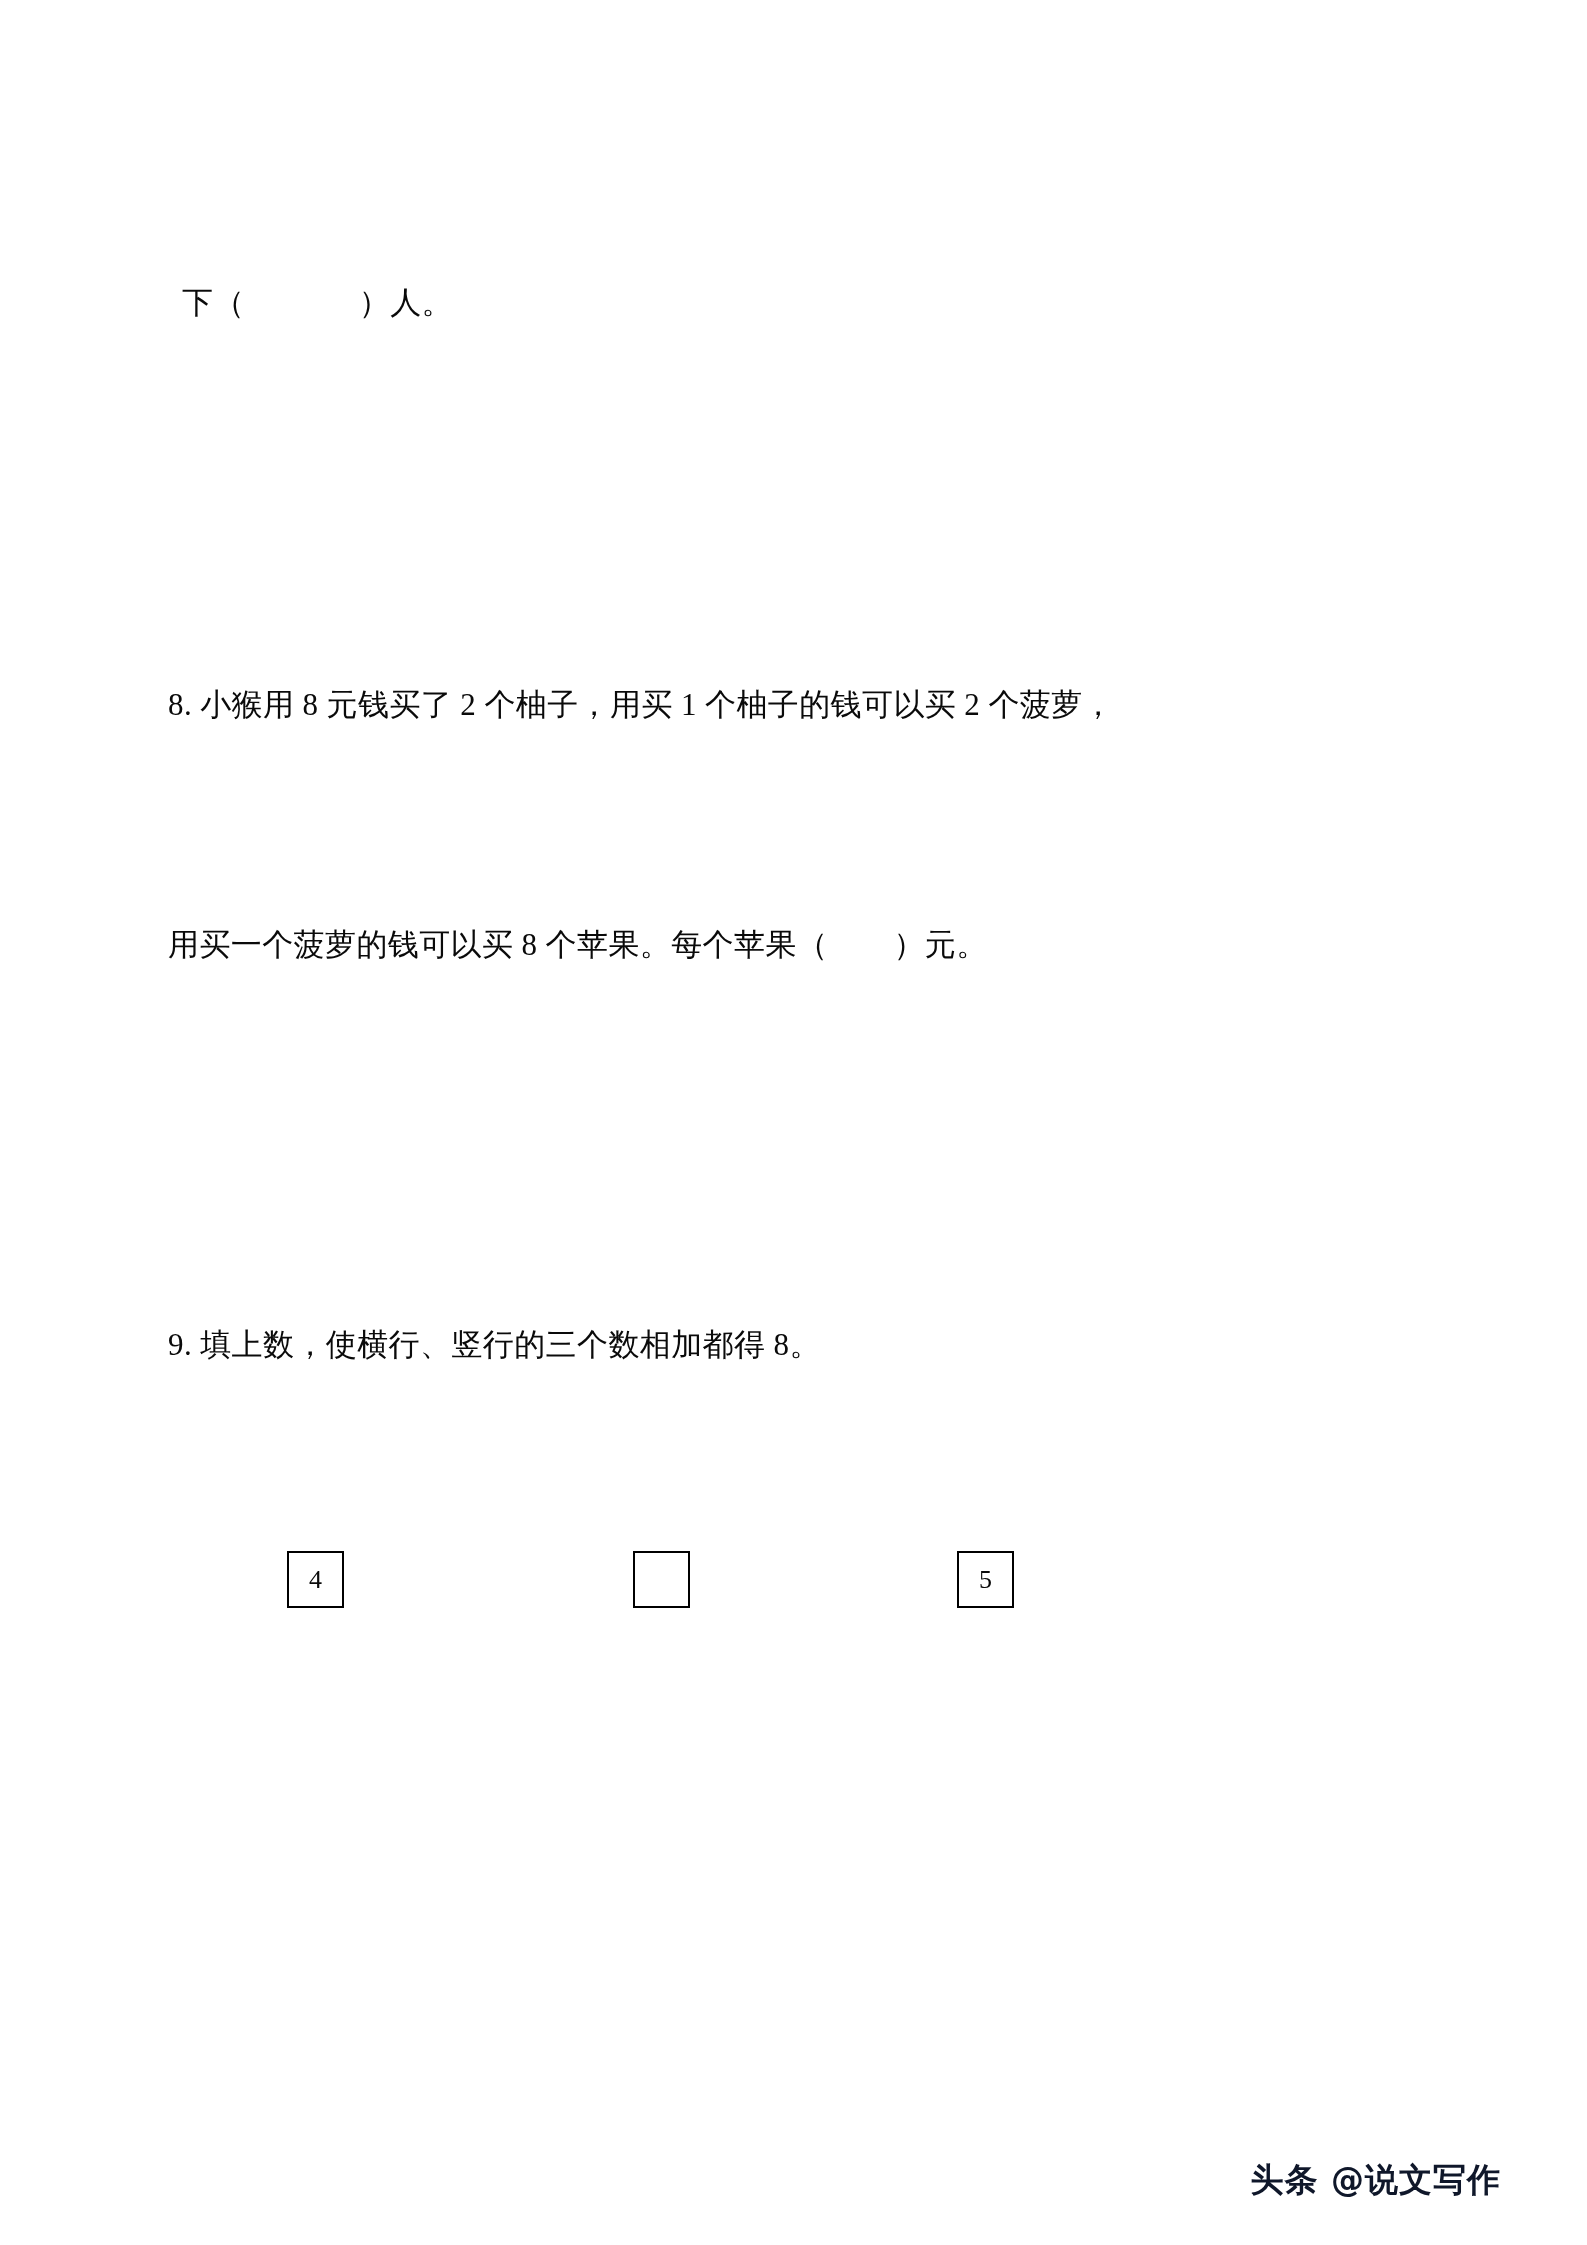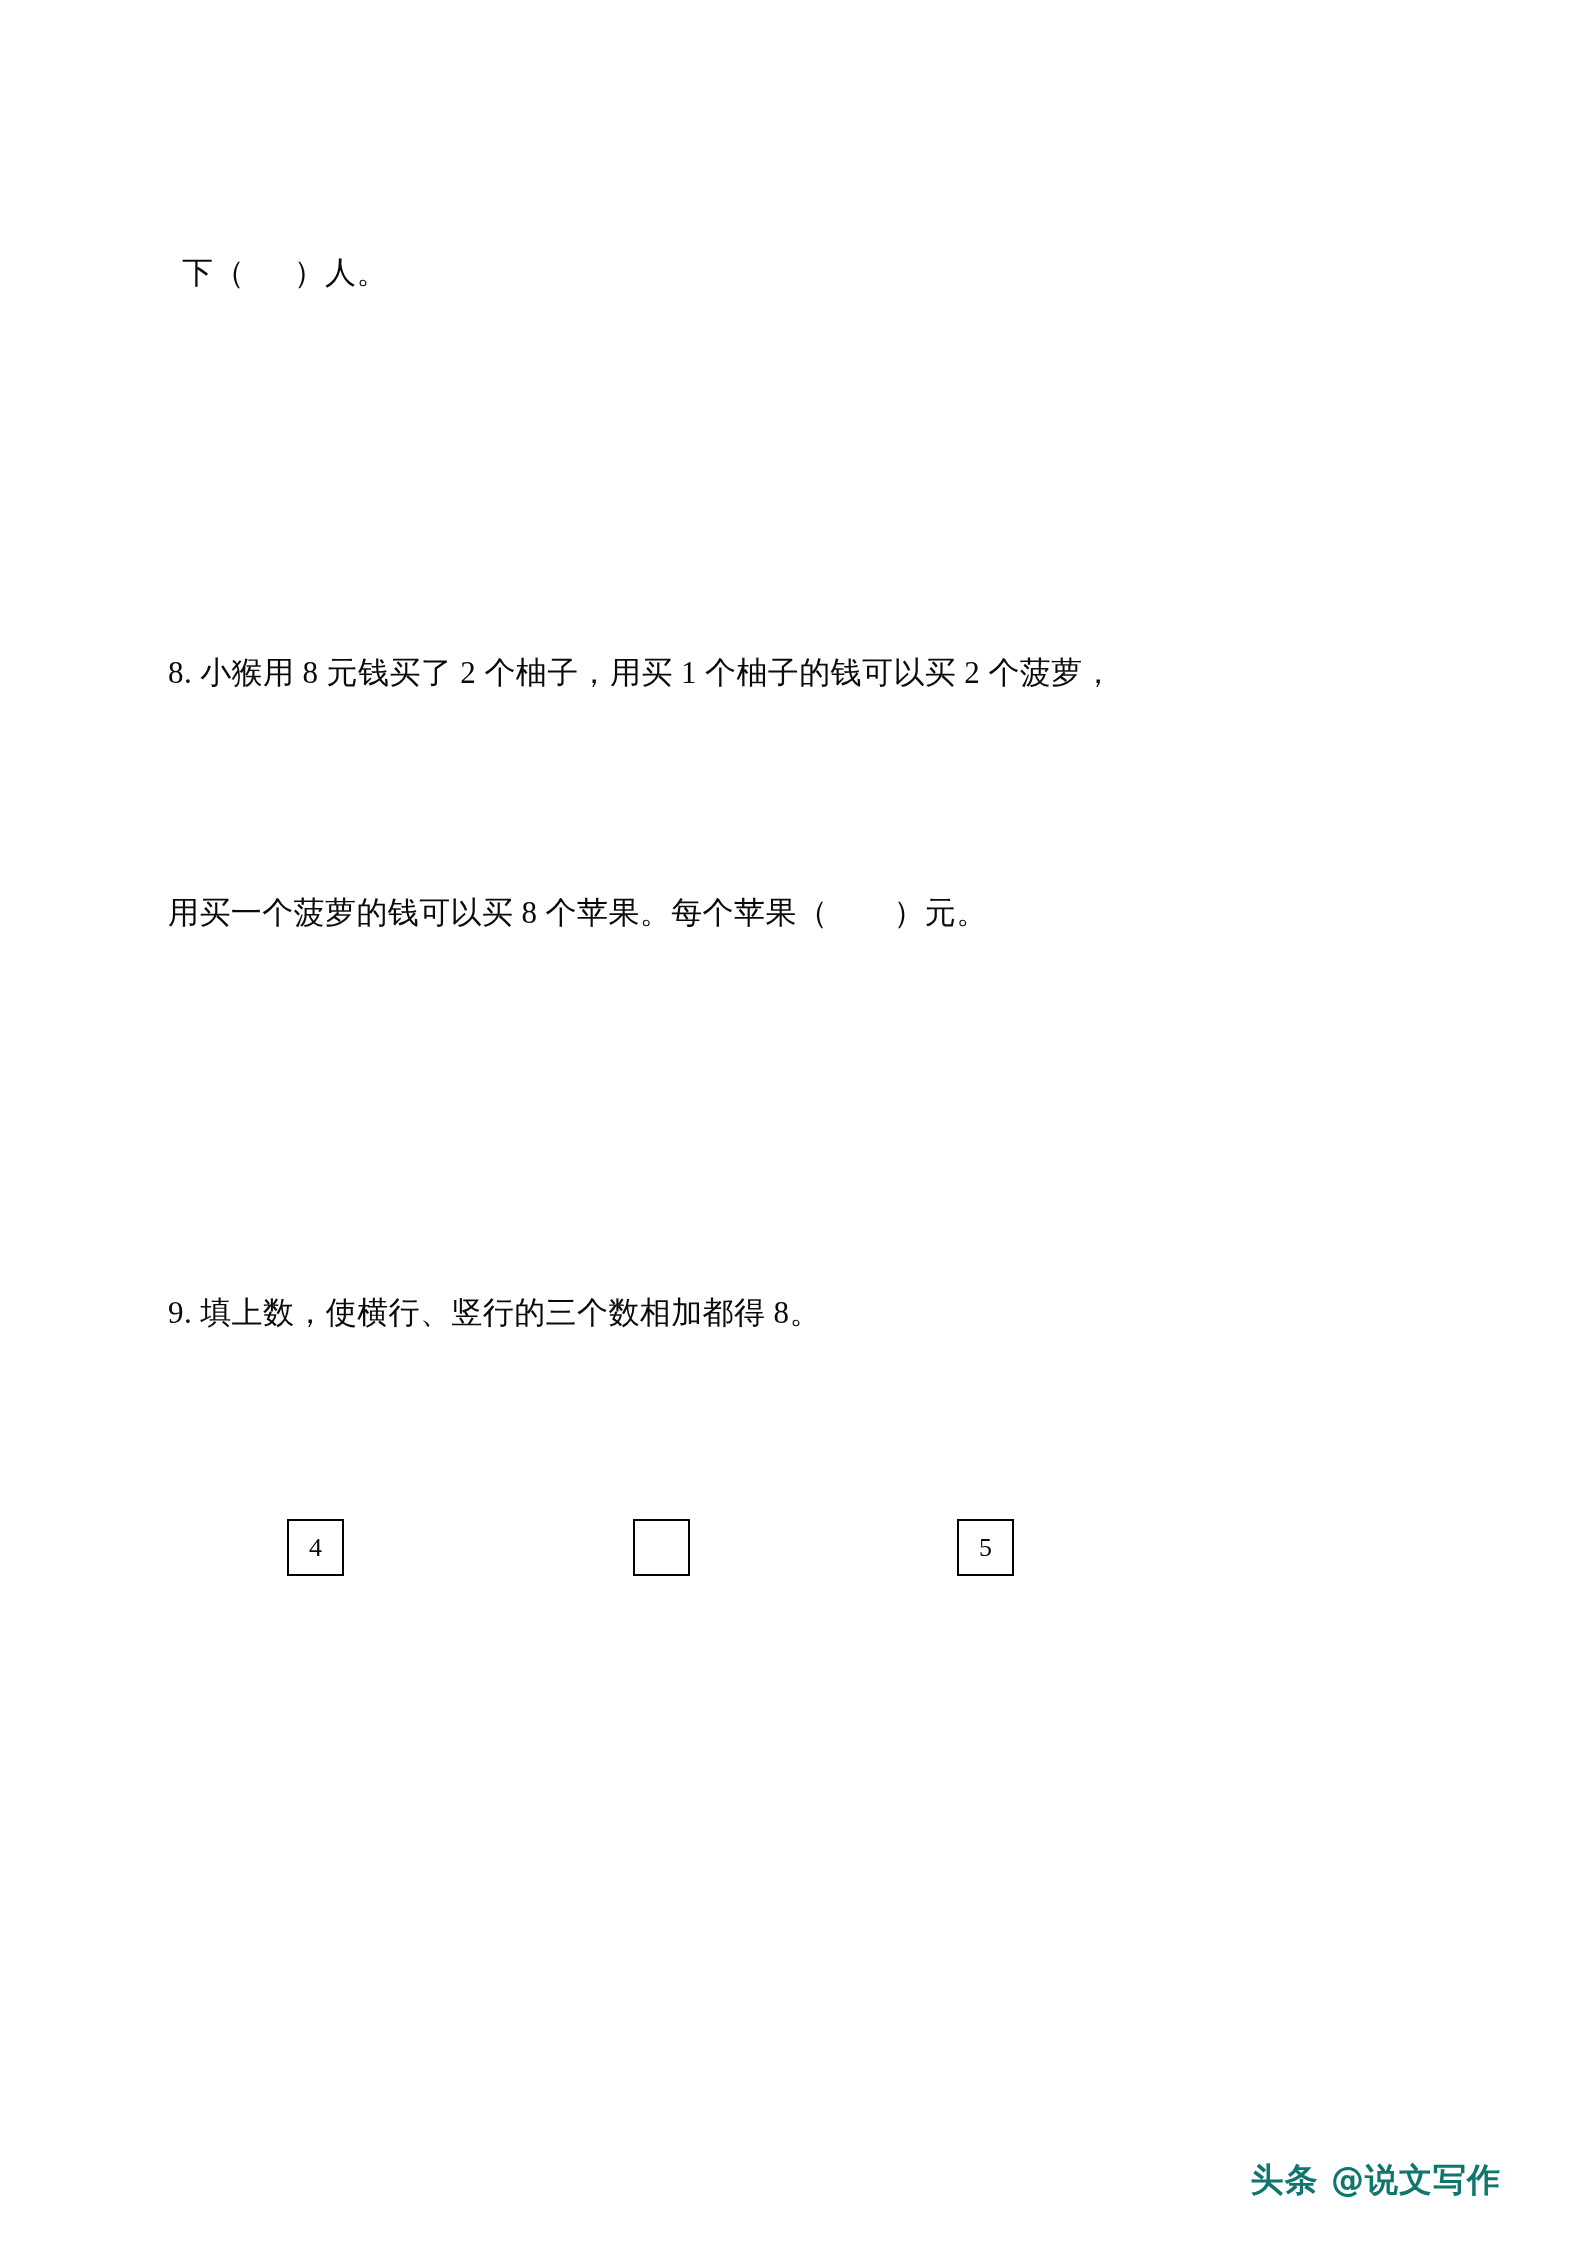--- a/index.html
+++ b/index.html
@@ -60,32 +60,32 @@
   .cell.top    { left: 57px;  top: 0; }
 
   
   .watermark {
     position: absolute;
     right: 86px;
     bottom: 42px;
     font-family: "DejaVu Sans", "Liberation Sans", sans-serif;
     font-size: 33px;
     font-weight: 700;
-    color: #0f766e;
+    color: #0f172a;
     letter-spacing: 1px;
     white-space: nowrap;
   }
 </style>
 </head>
 <body>
 
 <div class="page">
   <div class="content">
 
-    <div class="q" style="padding-top:73px;">
+    <div class="q" style="padding-top:105px;font-family:Liberation Mono, monospace;">
       <span class="line pad">下（      ）人。</span>
     </div>
 
 
     <div class="q">
       <span class="line">8. 小猴用 8 元钱买了 2 个柚子，用买 1 个柚子的钱可以买 2 个菠萝，</span>
       <span class="line">用买一个菠萝的钱可以买 8 个苹果。每个苹果（        ）元。</span>
     </div>
 
     <div class="q">

